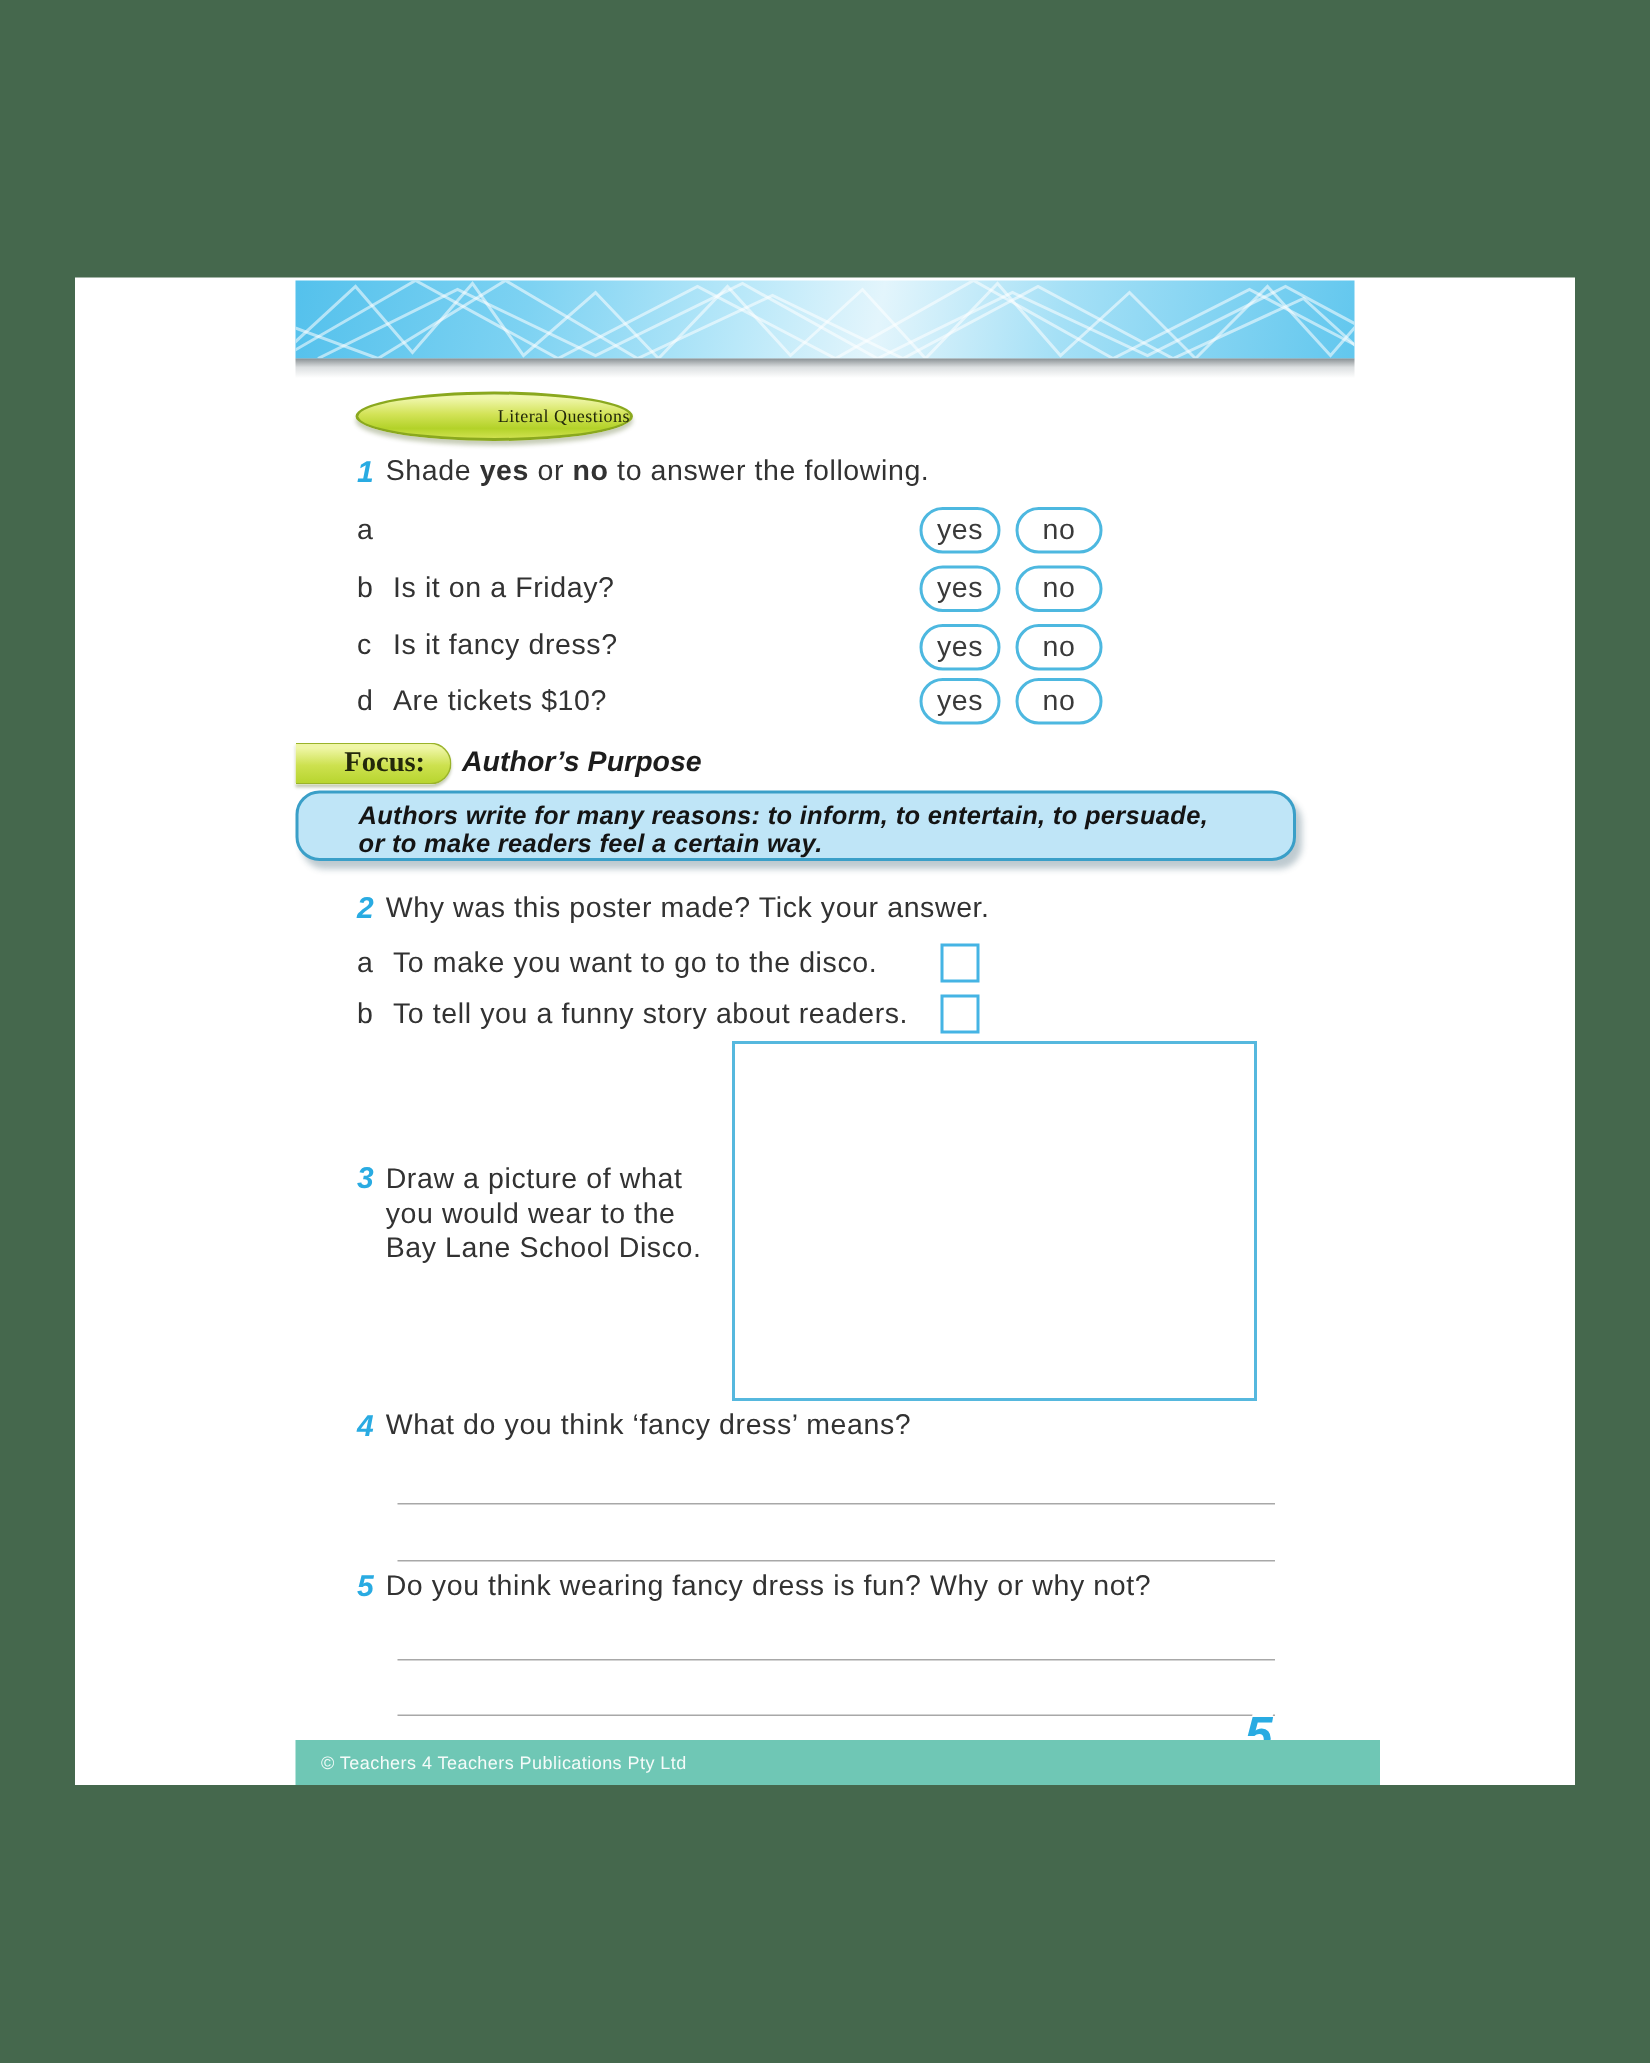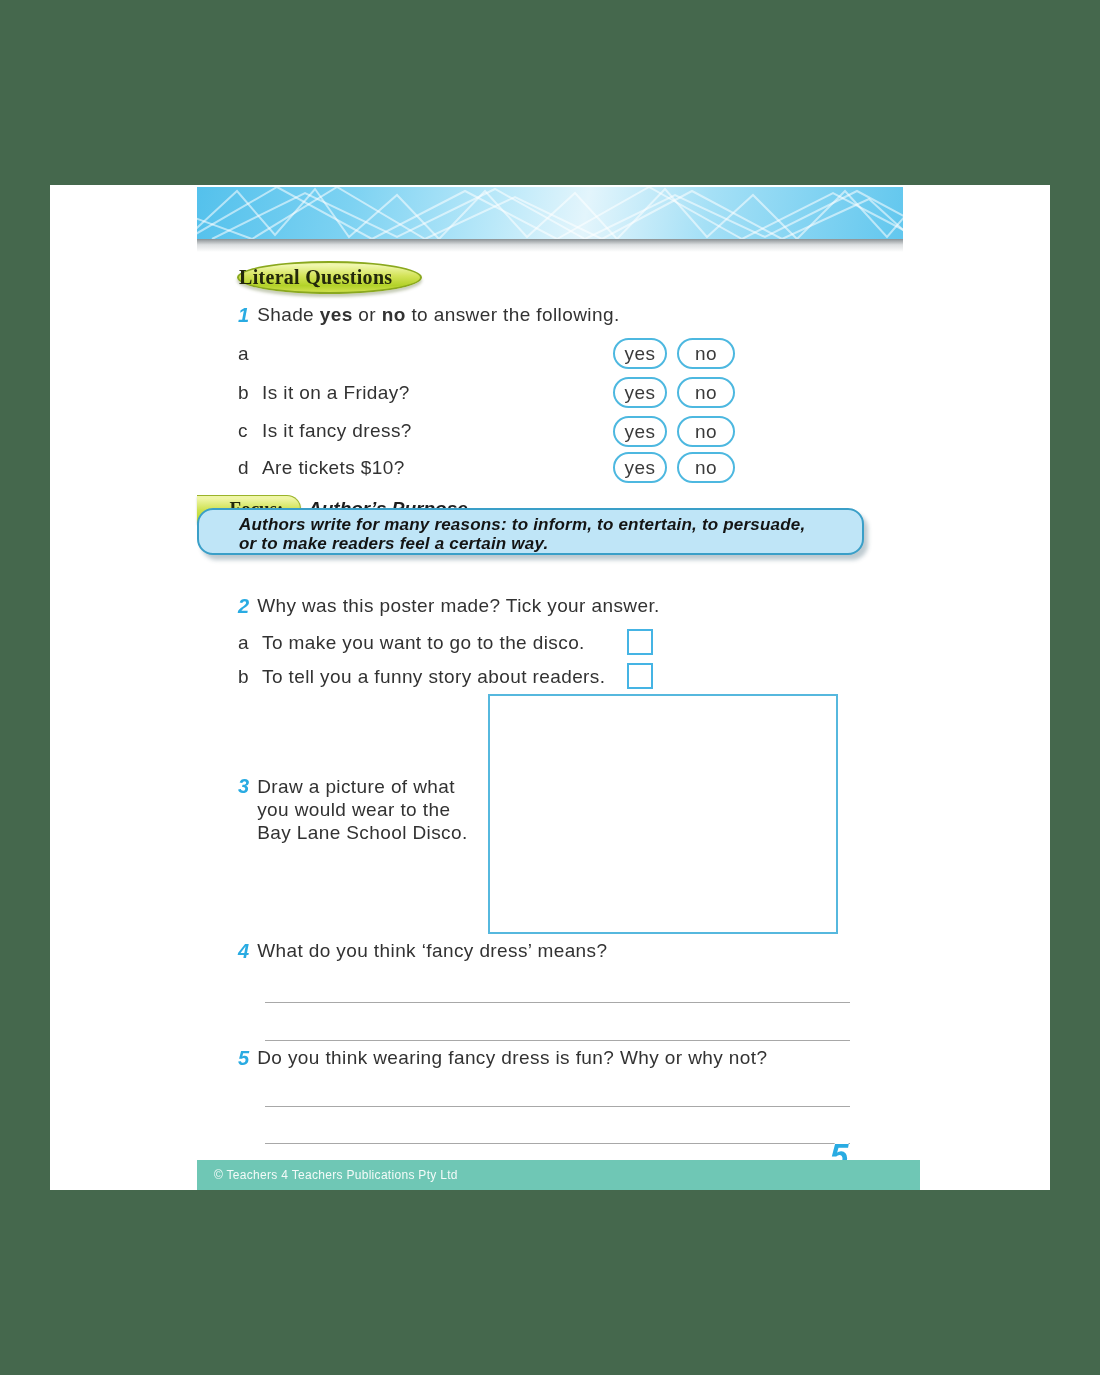--- a/index.html
+++ b/index.html
@@ -10,22 +10,22 @@
   
   .banner { position:absolute; left:147px; top:2px; width:706px; height:52px; overflow:hidden;
     background:linear-gradient(100deg,#54c1ec 0%,#7dd2f2 22%,#b9e8f9 42%,#e3f5fc 55%,#a5e0f6 72%,#62c7ee 100%); }
   .banner svg { position:absolute; left:0; top:0; }
   .banner-shadow { position:absolute; left:147px; top:54px; width:706px; height:13px;
     background:linear-gradient(to bottom, rgba(75,85,90,0.65), rgba(140,150,155,0.30) 45%, rgba(255,255,255,0)); }
 
   
   .badge { position:absolute; border-radius:50%;
     background:linear-gradient(to bottom,#f0f7ad 8%,#d3e358 45%,#b3d229 78%,#cfe14e 100%);
-    border:2px solid #8aa81e; display:flex; align-items:center; justify-content:flex-start;
-    font-family:"Liberation Serif", serif; font-weight:bold; font-size:20px; color:#23280b;
+    border:2px solid #8aa81e; display:flex; align-items:center; justify-content:flex-end;
+    font-family:"Liberation Serif", serif; font-weight:normal; font-size:12px; color:#23280b;
     box-shadow:0 3px 3px rgba(70,90,20,0.30); letter-spacing:0.3px; }
   .badge-literal { left:187px; top:76px; width:185px; height:33px; }
   .badge-inference { left:183px; top:545px; width:203px; height:34px; }
 
   .qnum { color:#29abe2; font-weight:bold; font-style:italic; font-size:20px; }
   .btxt { color:#323232; font-size:19px; letter-spacing:0.4px; }
   .bold { font-weight:bold; }
   .letter { color:#323232; font-size:19px; width:24px; flex:0 0 24px; }
 
   .qrow { position:absolute; display:flex; align-items:center; }
@@ -38,21 +38,21 @@
   .pill-yes { width:54px; } .pill-no { width:58px; }
 
   
   .focus-pill { position:absolute; left:147px; top:310px; width:104px; height:28px;
     border-radius:0 14px 14px 0; border:1px solid #9ab32a; border-left:none;
     background:linear-gradient(to bottom,#eff6a6 10%,#cde14f 55%,#b8d52f);
     display:flex; align-items:center; justify-content:center;
     font-family:"Liberation Serif", serif; font-weight:bold; font-size:19px; color:#23280b;
     box-shadow:0 2px 2px rgba(70,90,20,0.3);padding-left:16px; }
   .focus-title { position:absolute; left:258px; top:313px; font-size:19px; font-weight:bold; font-style:italic; color:#1d1d1d; }
-  .info-box { position:absolute; left:147px; top:323px; width:667px; height:47px;
+  .info-box { position:absolute; left:147px; top:342px; width:667px; height:47px;
     background:#bfe5f7; border:2px solid #3a9fc8; border-radius:16px; padding:5px 0 0 40px;
     box-shadow:4px 5px 4px rgba(40,80,100,0.30); }
   .info-box .note { font-size:17px; font-style:italic; font-weight:600; color:#141414; line-height:19px; letter-spacing:0.2px; }
 
   
   .checkbox { position:absolute; left:577px; width:26px; height:26px; background:#fff; border:2px solid #45b4e4; }
 
   
   .q3-block { position:absolute; left:188px; top:590px; display:flex; gap:8px; align-items:flex-start; }
   .q3-lines { display:flex; flex-direction:column; }

